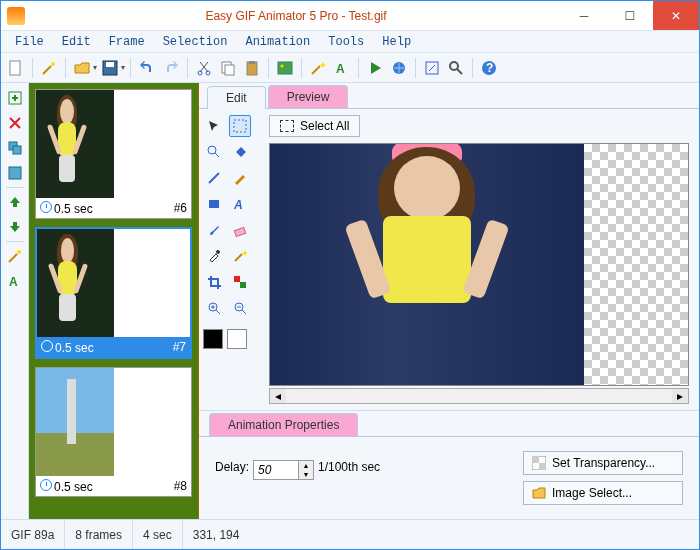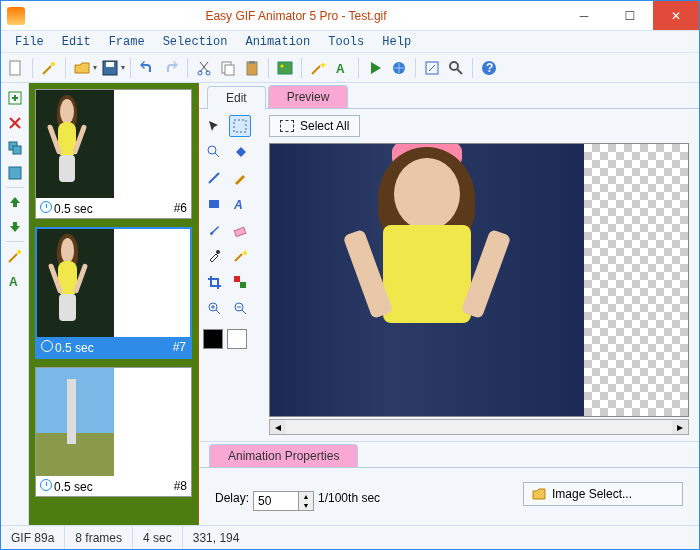--- a/index.html
+++ b/index.html
@@ -47,26 +47,26 @@
 .canvas .photo { width: 75%; background: linear-gradient(90deg,#1a2a55 0%,#2b3b66 40%,#1a2a55 100%); position: relative; }
 .canvas .checker { width: 25%; background-image: linear-gradient(45deg,#ccc 25%,transparent 25%),linear-gradient(-45deg,#ccc 25%,transparent 25%),linear-gradient(45deg,transparent 75%,#ccc 75%),linear-gradient(-45deg,transparent 75%,#ccc 75%); background-size: 16px 16px; background-position: 0 0,0 8px,8px -8px,-8px 0; }
 .hscroll { height: 16px; border: 1px solid #aaa; background: #f0f0f0; margin-top: 2px; display: flex; align-items: center; }
 .hscroll .arrow { width: 16px; height: 100%; display: flex; align-items: center; justify-content: center; background: #e8e8e8; }
 .hscroll .track { flex: 1; }
 .propsect { border-top: 1px solid #cfdff0; padding: 0; }
 .propsect .tabrow { padding-left: 10px; }
 .propsbody { padding: 14px 16px; display: flex; align-items: flex-start; gap: 40px; }
 .propsbody .left { display: flex; gap: 4px; margin-top: 9px; }
 .spin { display: flex; align-items: center; border: 1px solid #999; background: #fff; }
-.spin input { width: 44px; border: none; padding: 2px 4px; text-align: left; outline: none; }
+.spin input { width: 44px; border: none; padding: 2px 4px; text-align: left; outline: none; font-style: italic; }
 .spin .arrows { display: flex; flex-direction: column; border-left: 1px solid #999; }
 .spin .arrows span { width: 14px; height: 9px; font-size: 7px; text-align: center; line-height: 9px; background: #eee; }
 .propsbody .right { display: flex; flex-direction: column; gap: 6px; margin-left: auto; }
 .propbtn { width: 160px; padding: 4px 8px; border: 1px solid #a9b9c9; background: #f7fafd; text-align: left; display: flex; align-items: center; gap: 6px; }
-.statusbar { height: 24px; border-top: 1px solid #cfdff0; background: #f3f7fb; display: flex; align-items: center; }
+.statusbar { height: 30px; border-top: 1px solid #cfdff0; background: #f3f7fb; display: flex; align-items: center; }
 .statusbar span { padding: 0 10px; border-right: 1px solid #cfdff0; color: #333; height: 100%; display: flex; align-items: center; }
 .person { position: absolute; left: 10%; top: 8%; width: 60%; height: 84%; }
 .head { position: absolute; left: 35%; top: 0; width: 30%; height: 28%; background: #e8c8a8; border-radius: 50%; }
 .hair { position: absolute; left: 28%; top: -4%; width: 44%; height: 40%; background: #5a3a1a; border-radius: 50% 50% 40% 40%; }
 .bow { position: absolute; left: 34%; top: -8%; width: 32%; height: 14%; background: #ff88aa; border-radius: 40%; }
 .torso { position: absolute; left: 30%; top: 26%; width: 40%; height: 38%; background: #f0e84a; border-radius: 8px; }
 .arm { position: absolute; top: 28%; width: 10%; height: 34%; background: #e8c8a8; border-radius: 6px; }
 .arm.l { left: 18%; transform: rotate(-20deg); }
 .arm.r { right: 18%; transform: rotate(20deg); }
 .legs { position: absolute; left: 32%; top: 62%; width: 36%; height: 30%; background: #e0e0e0; border-radius: 4px; }
@@ -452,20 +452,28 @@
               <div class="arrows">
                   <span>▲</span>
                   <span>▼</span>
                 </div>
             </div>
             <span>1/100th sec</span>
           </div>
           <div class="right">
             <button class="propbtn">
                 <svg width="14" height="14">
+                  <rect width="14" height="14" fill="#fff" stroke="#888"></rect>
+                  <rect x="0" y="0" width="7" height="7" fill="#ccc"></rect>
+                  <rect x="7" y="7" width="7" height="7" fill="#ccc"></rect>
+                </svg>
+                <span>Set Transparency...</span>
+              </button>
+            <button class="propbtn">
+                <svg width="14" height="14">
                   <path d="M1 4h4l2-2h6v10H1z" fill="#f4c551" stroke="#b8860b"></path>
                 </svg>
                 <span>Image Select...</span>
               </button>
           </div>
         </div>
       </div>
     </div>
   </div>
 

